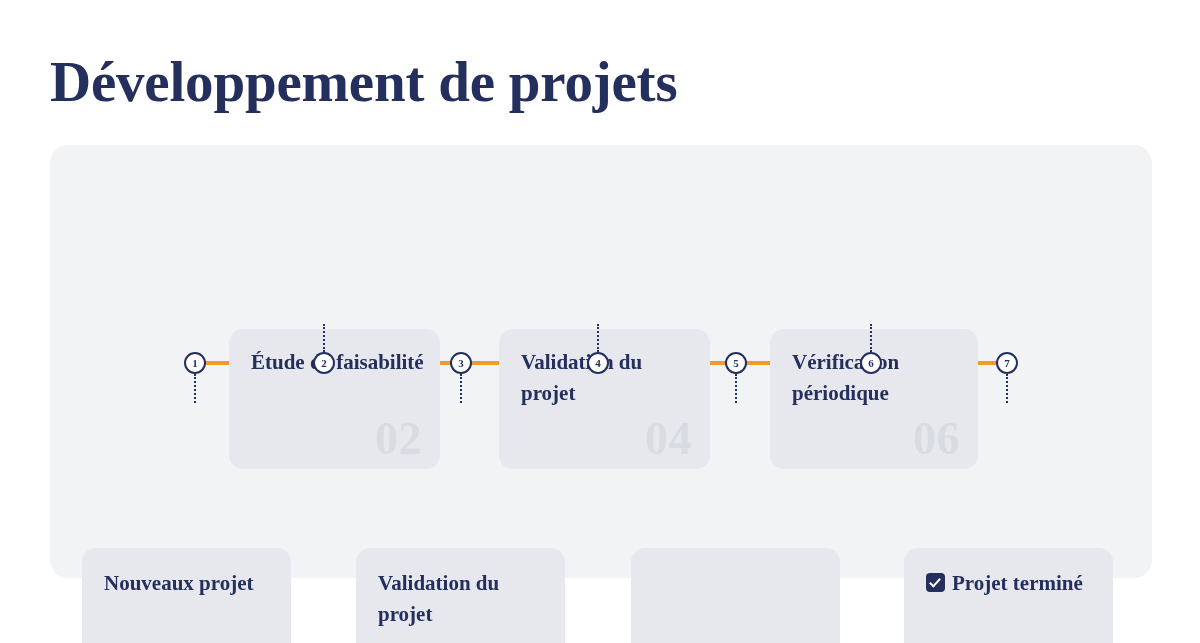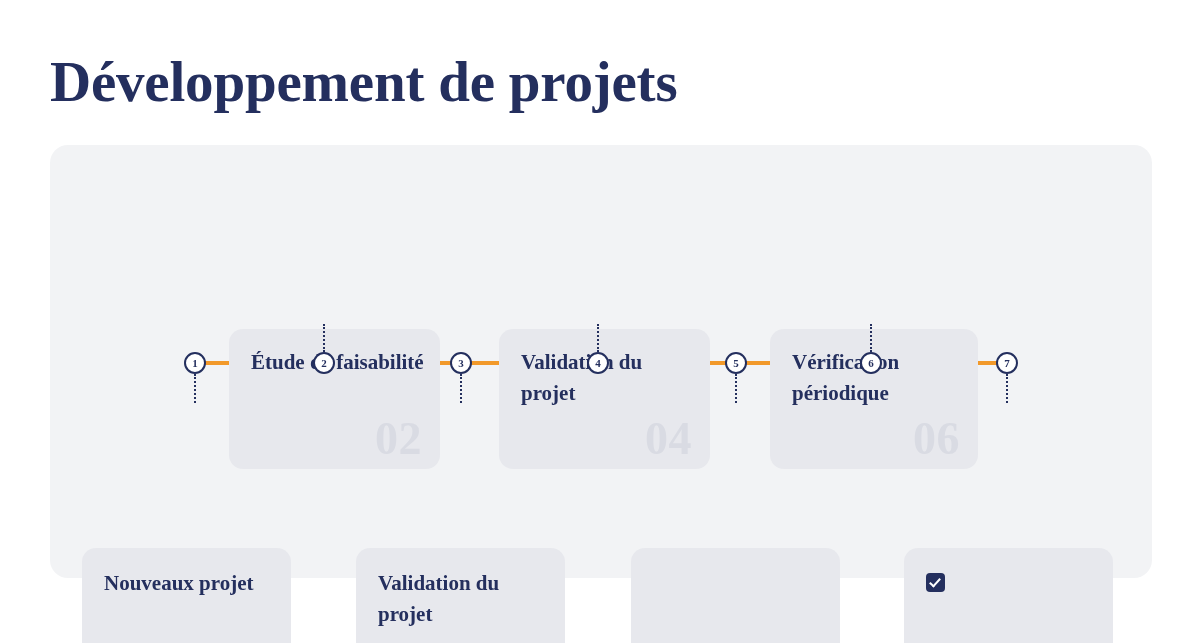--- a/index.html
+++ b/index.html
@@ -171,21 +171,21 @@
   <div class="card bottom" style="left:306px; width:209px;">
     <div class="card-label">Validation du projet</div>
     <div class="card-number">03</div>
   </div>
 
   <div class="card bottom" style="left:581px; width:209px;">
     <div class="card-number">05</div>
   </div>
 
   <div class="card bottom" style="left:854px; width:209px;">
-    <div class="card-label"><span class="check-icon"></span></div>
+    <div class="card-label"><span class="check-icon"></span><span>Projet terminé</span></div>
     <div class="card-number">07</div>
   </div>
 </div>
 
 <div class="connector up" style="left:324px;"></div>
 <div class="connector up" style="left:598px;"></div>
 <div class="connector up" style="left:871px;"></div>
 <div class="connector down" style="left:195px;"></div>
 <div class="connector down" style="left:461px;"></div>
 <div class="connector down" style="left:736px;"></div>

